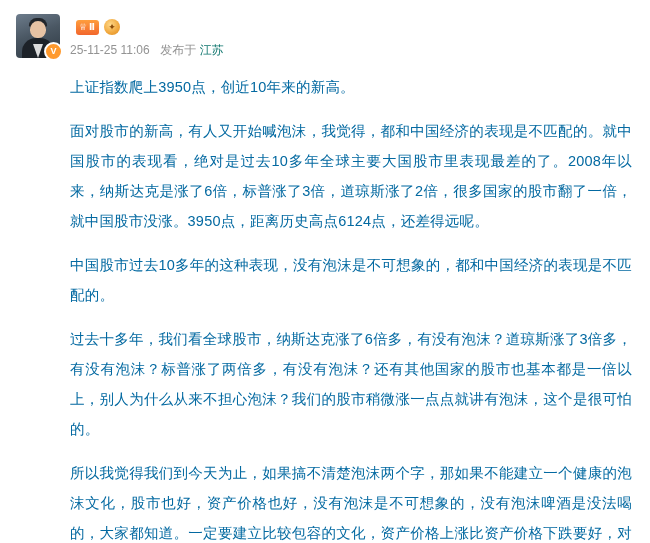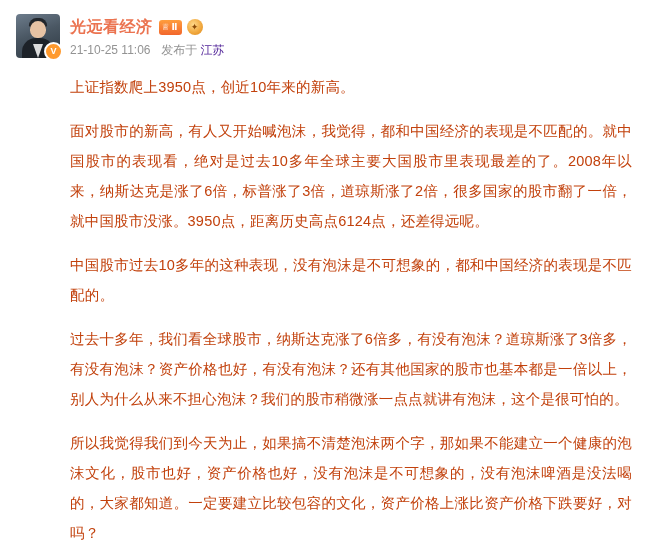--- a/index.html
+++ b/index.html
@@ -144,31 +144,31 @@
     margin-top: 4px;
     font-size: 12px;
     color: #939393;
     line-height: 16px;
   }
   .meta-sep {
     display: inline-block;
     width: 4px;
   }
   .meta-location {
-    color: #4c1d95;
+    color: #0f766e;
   }
   .post-body {
     margin-top: 8px;
     padding-left: 54px;
     padding-right: 2px;
   }
   .para {
     font-size: 14.5px;
     line-height: 30px;
-    color: #c2410c;
+    color: #0369a1;
     margin: 0 0 14px 0;
     text-align: justify;
     letter-spacing: 0.2px;
   }
   .para:last-child {
     margin-bottom: 0;
   }
 </style>
 </head>
 <body>
@@ -182,38 +182,37 @@
         <div class="hair"></div>
         <div class="face"></div>
         <div class="body"></div>
         <div class="shirt"></div>
       </div>
       <div class="verify-badge">V</div>
     </div>
 
     <div class="header-text">
       <div class="name-row">
-        <span class="author-name">光远看经济</span>
         <span class="vip-badge">
           <span class="crown">♕</span>
           <span>Ⅱ</span>
         </span>
         <span class="member-icon">✦</span>
       </div>
       <div class="meta-row">
-        <span>21-10-25 11:06</span>
+        <span>25-11-25 11:06</span>
         <span class="meta-sep"></span>
         <span>发布于</span>
         <span class="meta-location">江苏</span>
       </div>
     </div>
 
   </div>
 
   <div class="post-body">
     <p class="para">上证指数爬上3950点，创近10年来的新高。</p>
     <p class="para">面对股市的新高，有人又开始喊泡沫，我觉得，都和中国经济的表现是不匹配的。就中国股市的表现看，绝对是过去10多年全球主要大国股市里表现最差的了。2008年以来，纳斯达克是涨了6倍，标普涨了3倍，道琼斯涨了2倍，很多国家的股市翻了一倍，就中国股市没涨。3950点，距离历史高点6124点，还差得远呢。</p>
     <p class="para">中国股市过去10多年的这种表现，没有泡沫是不可想象的，都和中国经济的表现是不匹配的。</p>
-    <p class="para">过去十多年，我们看全球股市，纳斯达克涨了6倍多，有没有泡沫？道琼斯涨了3倍多，有没有泡沫？资产价格也好，有没有泡沫？还有其他国家的股市也基本都是一倍以上，别人为什么从来不担心泡沫？我们的股市稍微涨一点点就讲有泡沫，这个是很可怕的。</p>
+    <p class="para">过去十多年，我们看全球股市，纳斯达克涨了6倍多，有没有泡沫？道琼斯涨了3倍多，有没有泡沫？标普涨了两倍多，有没有泡沫？还有其他国家的股市也基本都是一倍以上，别人为什么从来不担心泡沫？我们的股市稍微涨一点点就讲有泡沫，这个是很可怕的。</p>
     <p class="para">所以我觉得我们到今天为止，如果搞不清楚泡沫两个字，那如果不能建立一个健康的泡沫文化，股市也好，资产价格也好，没有泡沫是不可想象的，没有泡沫啤酒是没法喝的，大家都知道。一定要建立比较包容的文化，资产价格上涨比资产价格下跌要好，对吗？</p>
   </div>
 
 </div>
 
 </body></html>

